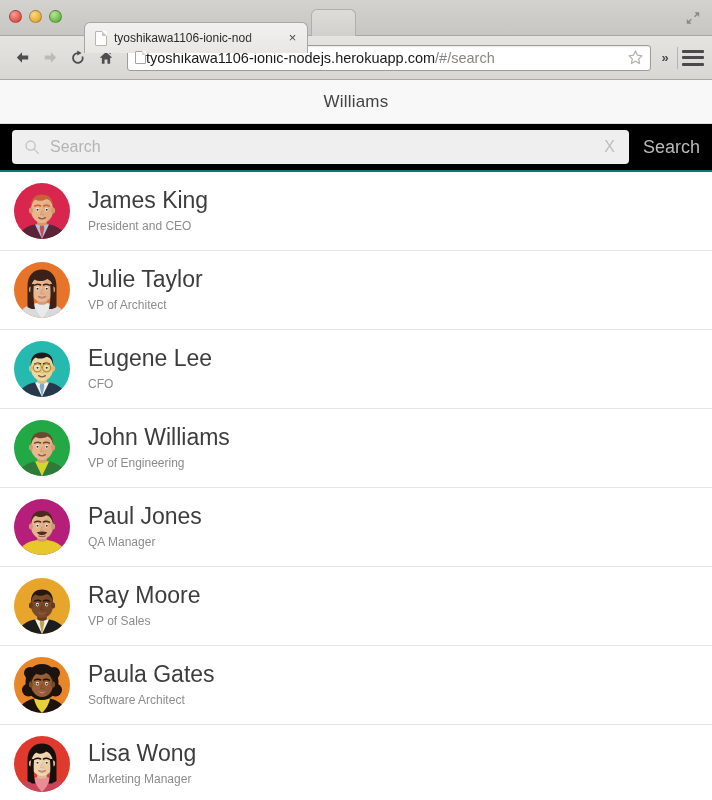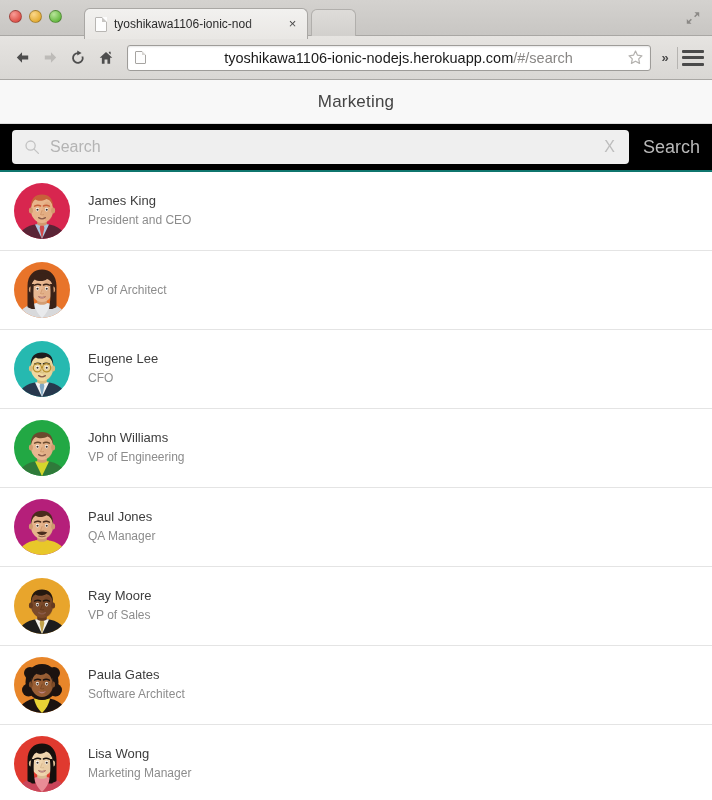--- a/index.html
+++ b/index.html
@@ -31,21 +31,21 @@
   }
   .light {
     width: 13px; height: 13px; border-radius: 50%;
     border: 1px solid rgba(0,0,0,0.28);
   }
   .light.red    { background: radial-gradient(circle at 35% 30%, #f99d97, #e05950 65%, #c6403a); }
   .light.yellow { background: radial-gradient(circle at 35% 30%, #fbd78a, #e6b13c 65%, #cc9526); }
   .light.green  { background: radial-gradient(circle at 35% 30%, #b8e59a, #6fbe4a 65%, #51a233); }
 
   .tab {
-    position: absolute; left: 84px; top: 8px;
+    position: absolute; left: 84px; top: 22px;
     width: 224px; height: 31px;
     background: linear-gradient(to bottom, #f2f1ef, #e9e7e4);
     border: 1px solid #a9a7a4;
     border-bottom: none;
     border-radius: 6px 6px 0 0;
     display: flex; align-items: center;
     padding: 0 8px 0 10px;
     overflow: hidden;
   }
   .tab-favicon {
@@ -121,24 +121,24 @@
     flex: 0 0 11px;
     position: relative;
   }
   .url-favicon::after {
     content: ""; position: absolute; right: -1px; top: -1px;
     border-width: 0 4px 4px 0; border-style: solid;
     border-color: #d6d4d1 #fdfdfd;
   }
   .url-text {
     flex: 1 1 auto;
-    margin-left: 24px;
+    margin-left: 0;
     font-size: 14.5px;
     color: #1a1a1a;
-    white-space: nowrap; overflow: hidden; text-align: center;
+    white-space: nowrap; overflow: hidden;
   }
   .url-text .dim { color: #888684; }
   .star { flex: 0 0 17px; width: 17px; height: 17px; cursor: pointer; }
   .chev {
     flex: 0 0 16px; text-align: center;
     font-size: 13px; color: #4a4a4a; cursor: pointer;
     font-weight: bold;
     padding: 0 2px;
   }
   .tb-sep { width: 1px; height: 22px; background: #b6b4b1; margin: 0 4px; }
@@ -219,21 +219,21 @@
     overflow: hidden;
     position: relative;
   }
   .avatar svg { display: block; width: 56px; height: 56px; }
   .rowtext {
     margin-left: 18px;
     display: flex; flex-direction: column; justify-content: center;
     min-width: 0;
   }
   .name {
-    font-size: 13px; color: #3d3d3d; line-height: 1.3;
+    font-size: 23px; color: #3d3d3d; line-height: 1.3;
     white-space: nowrap;
   }
   .title {
     font-size: 12px; color: #8c8c8c; line-height: 1.45;
     margin-top: 2px; white-space: nowrap;
   }
 </style>
 </head>
 <body>
 
@@ -300,21 +300,21 @@
     <span class="hamburger">
         <i></i>
         <i></i>
         <i></i>
       </span>
   </div>
 
   <div class="viewport">
 
     <div class="app-header">
-      <div class="app-title">Marketing</div>
+      <div class="app-title">Williams</div>
     </div>
 
     <div class="searchbar">
       <div class="search-field">
         <span class="search-mag">
           <svg viewBox="0 0 16 16" width="16" height="16">
             <circle cx="6.6" cy="6.6" r="4.6" fill="none" stroke="#8d8d8d" stroke-width="1.3"></circle>
             <line x1="10.1" y1="10.1" x2="14.4" y2="14.4" stroke="#8d8d8d" stroke-width="1.3" stroke-linecap="round"></line>
           </svg>
         </span>
@@ -372,20 +372,21 @@
               <path d="M29.4 23.0 q2.8 -1.4 6.0 0.2" stroke="#3a2218" stroke-width="1.5" fill="none" stroke-linecap="round"></path>
               <ellipse cx="23.4" cy="26.6" rx="1.55" ry="1.85" fill="#ffffff"></ellipse>
               <ellipse cx="32.6" cy="26.6" rx="1.55" ry="1.85" fill="#ffffff"></ellipse>
               <circle cx="23.5" cy="26.8" r="1.05" fill="#3a2a20"></circle>
               <circle cx="32.7" cy="26.8" r="1.05" fill="#3a2a20"></circle>
               <path d="M28 27.6 L26.6 31.6 q1.5 0.8 2.9 0" stroke="#d49e74" stroke-width="1.15" fill="none" stroke-linecap="round"></path>
               <path d="M24.4 34.6 q3.6 3.2 7.2 0 q-3.6 1.4 -7.2 0 Z" fill="#ffffff" stroke="#a4615c" stroke-width="0.8"></path>
             </svg>
           </div>
           <div class="rowtext">
+            <div class="name">Julie Taylor</div>
             <div class="title">VP of Architect</div>
           </div>
         </div>
         <div class="row">
           <div class="avatar">
             <svg viewBox="0 0 56 56" width="56" height="56">
               <rect x="0" y="0" width="56" height="56" fill="#26b9b0"></rect>
               <path d="M4 56 C6 45 16 41 28 41 C40 41 50 45 52 56 Z" fill="#27384d"></path>
               <path d="M21 41.5 L28 56 L35 41.5 C33 40.8 30.5 40.4 28 40.4 C25.5 40.4 23 40.8 21 41.5 Z" fill="#f2f2f2"></path>
               <path d="M26.6 41.5 L29.4 41.5 L30.4 45 L28 56 L25.6 45 Z" fill="#7fa8c4"></path>

